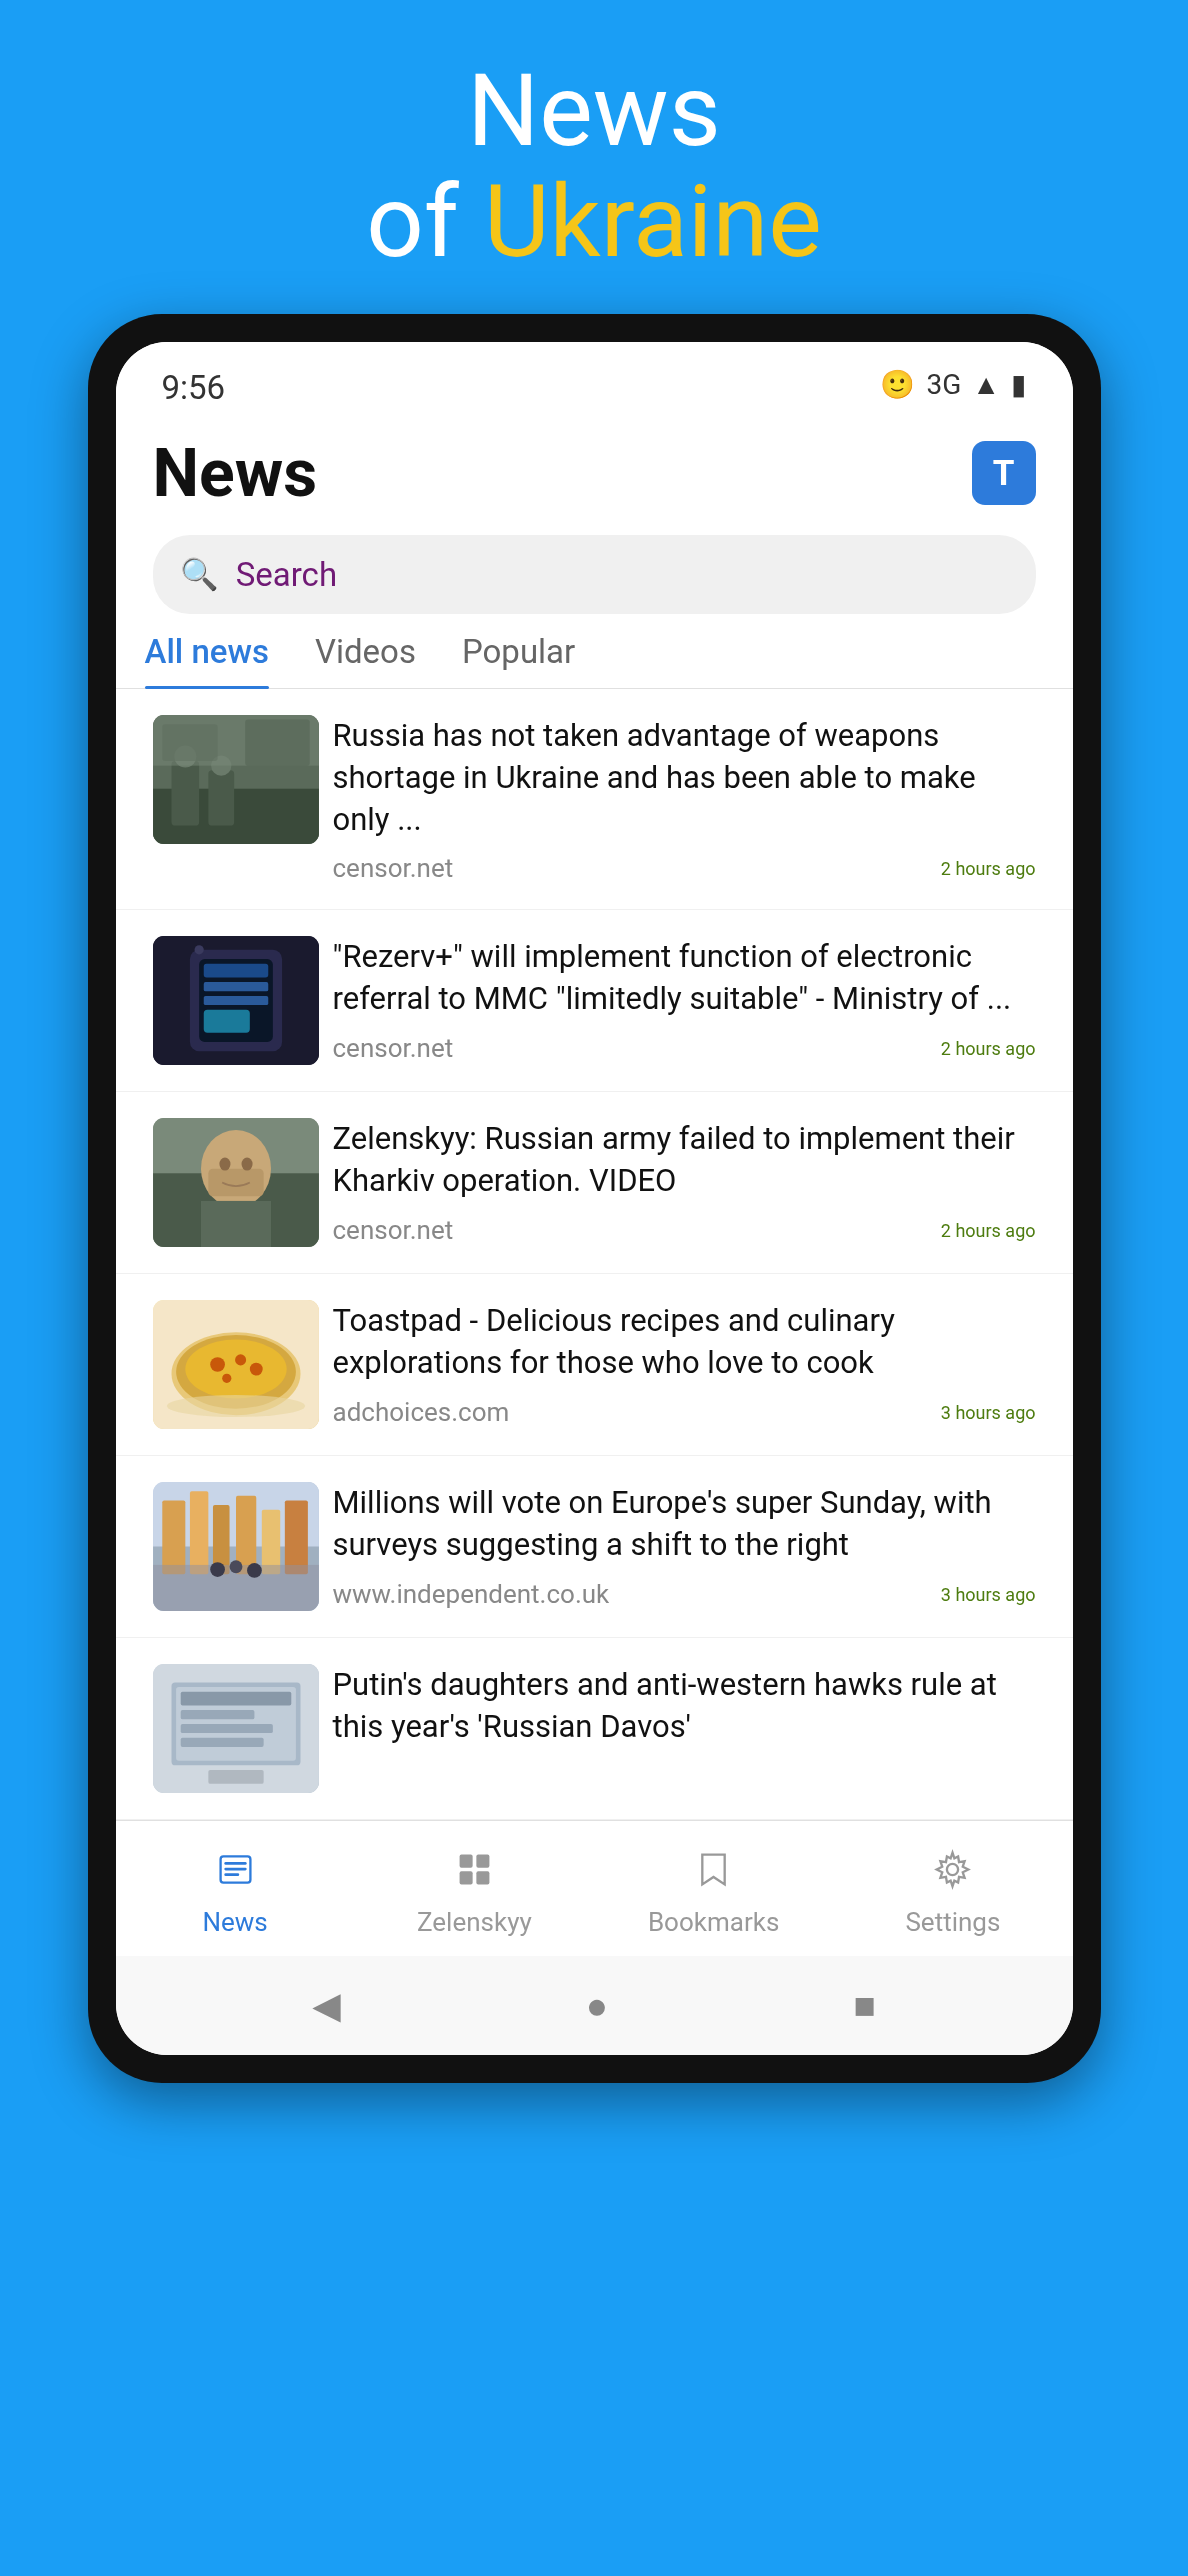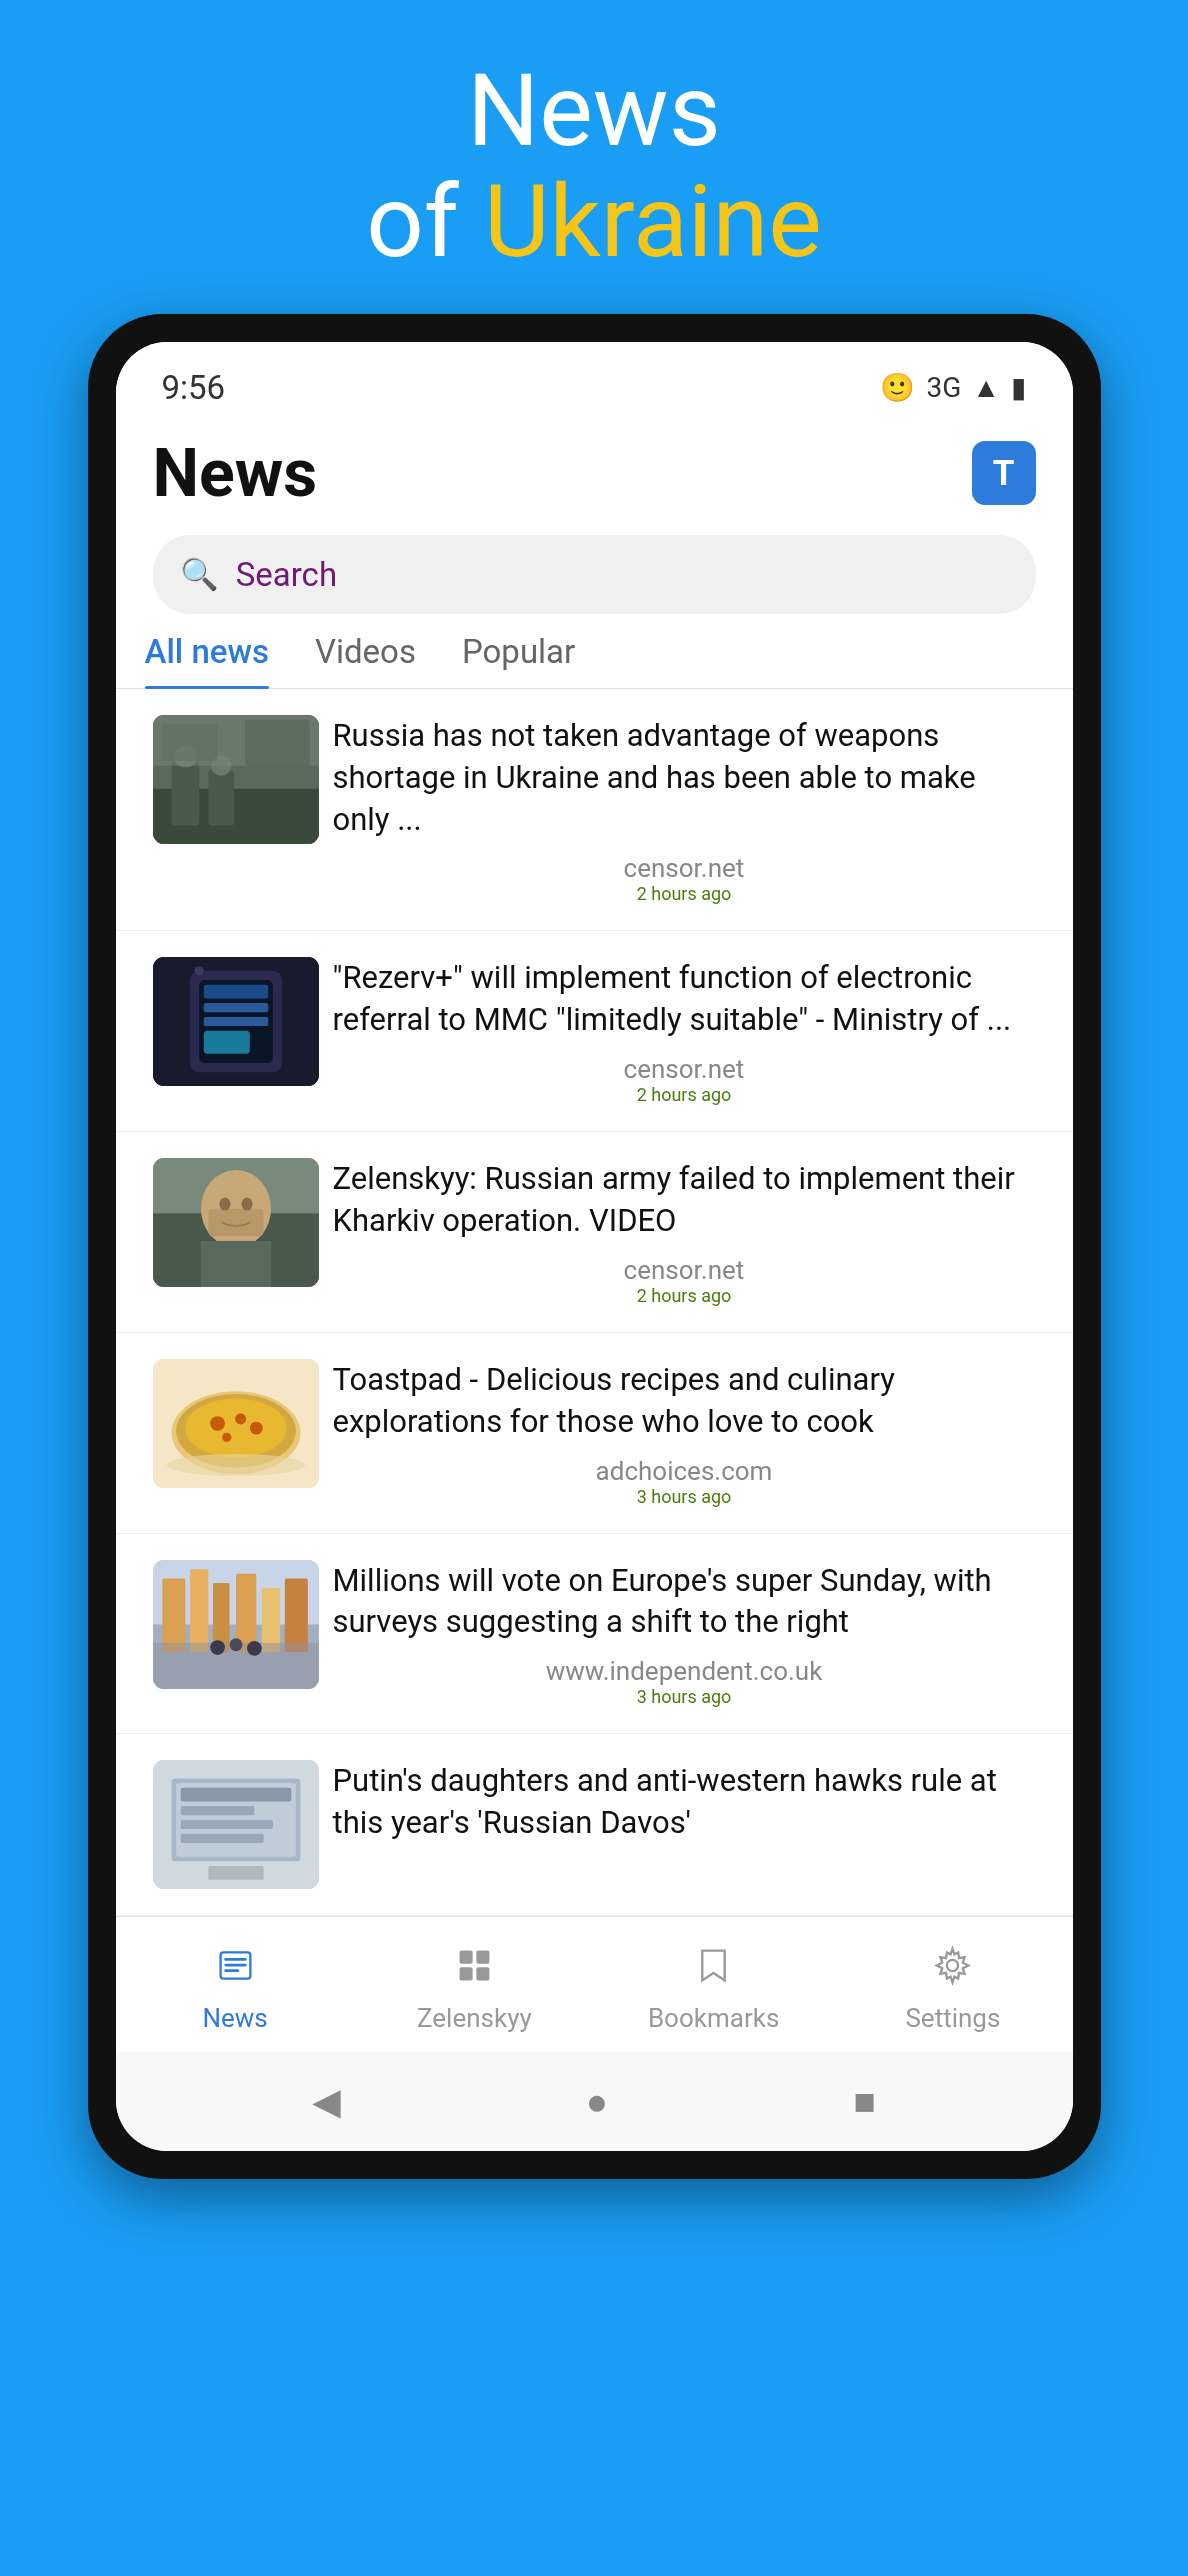--- a/index.html
+++ b/index.html
@@ -43,21 +43,21 @@
     }
     .phone-screen {
       background: white;
       border-radius: 51px;
       overflow: hidden;
       width: 100%;
     }
     .status-bar {
       display: flex;
       justify-content: space-between;
-      align-items: center;
+      align-items: flex-start;
       padding: 26px 46px 9.2px;
       background: white;
       gap: 48px;
     }
     .status-time {
       font-size: 33px;
       font-weight: 400;
       color: #333;
     }
     .status-icons {
@@ -161,21 +161,20 @@
       font-size: 31px;
       line-height: 1.35;
       color: #111;
       font-weight: 400;
       margin-bottom: 13px;
     }
     .news-meta {
       display: flex;
       justify-content: space-between;
       align-items: center;
-      flex-direction: column;
     }
     .news-source {
       font-size: 26px;
       color: #888;
     }
     .news-time {
       font-size: 18px;
       color: #4d7c0f;
     }
     .bottom-nav {

